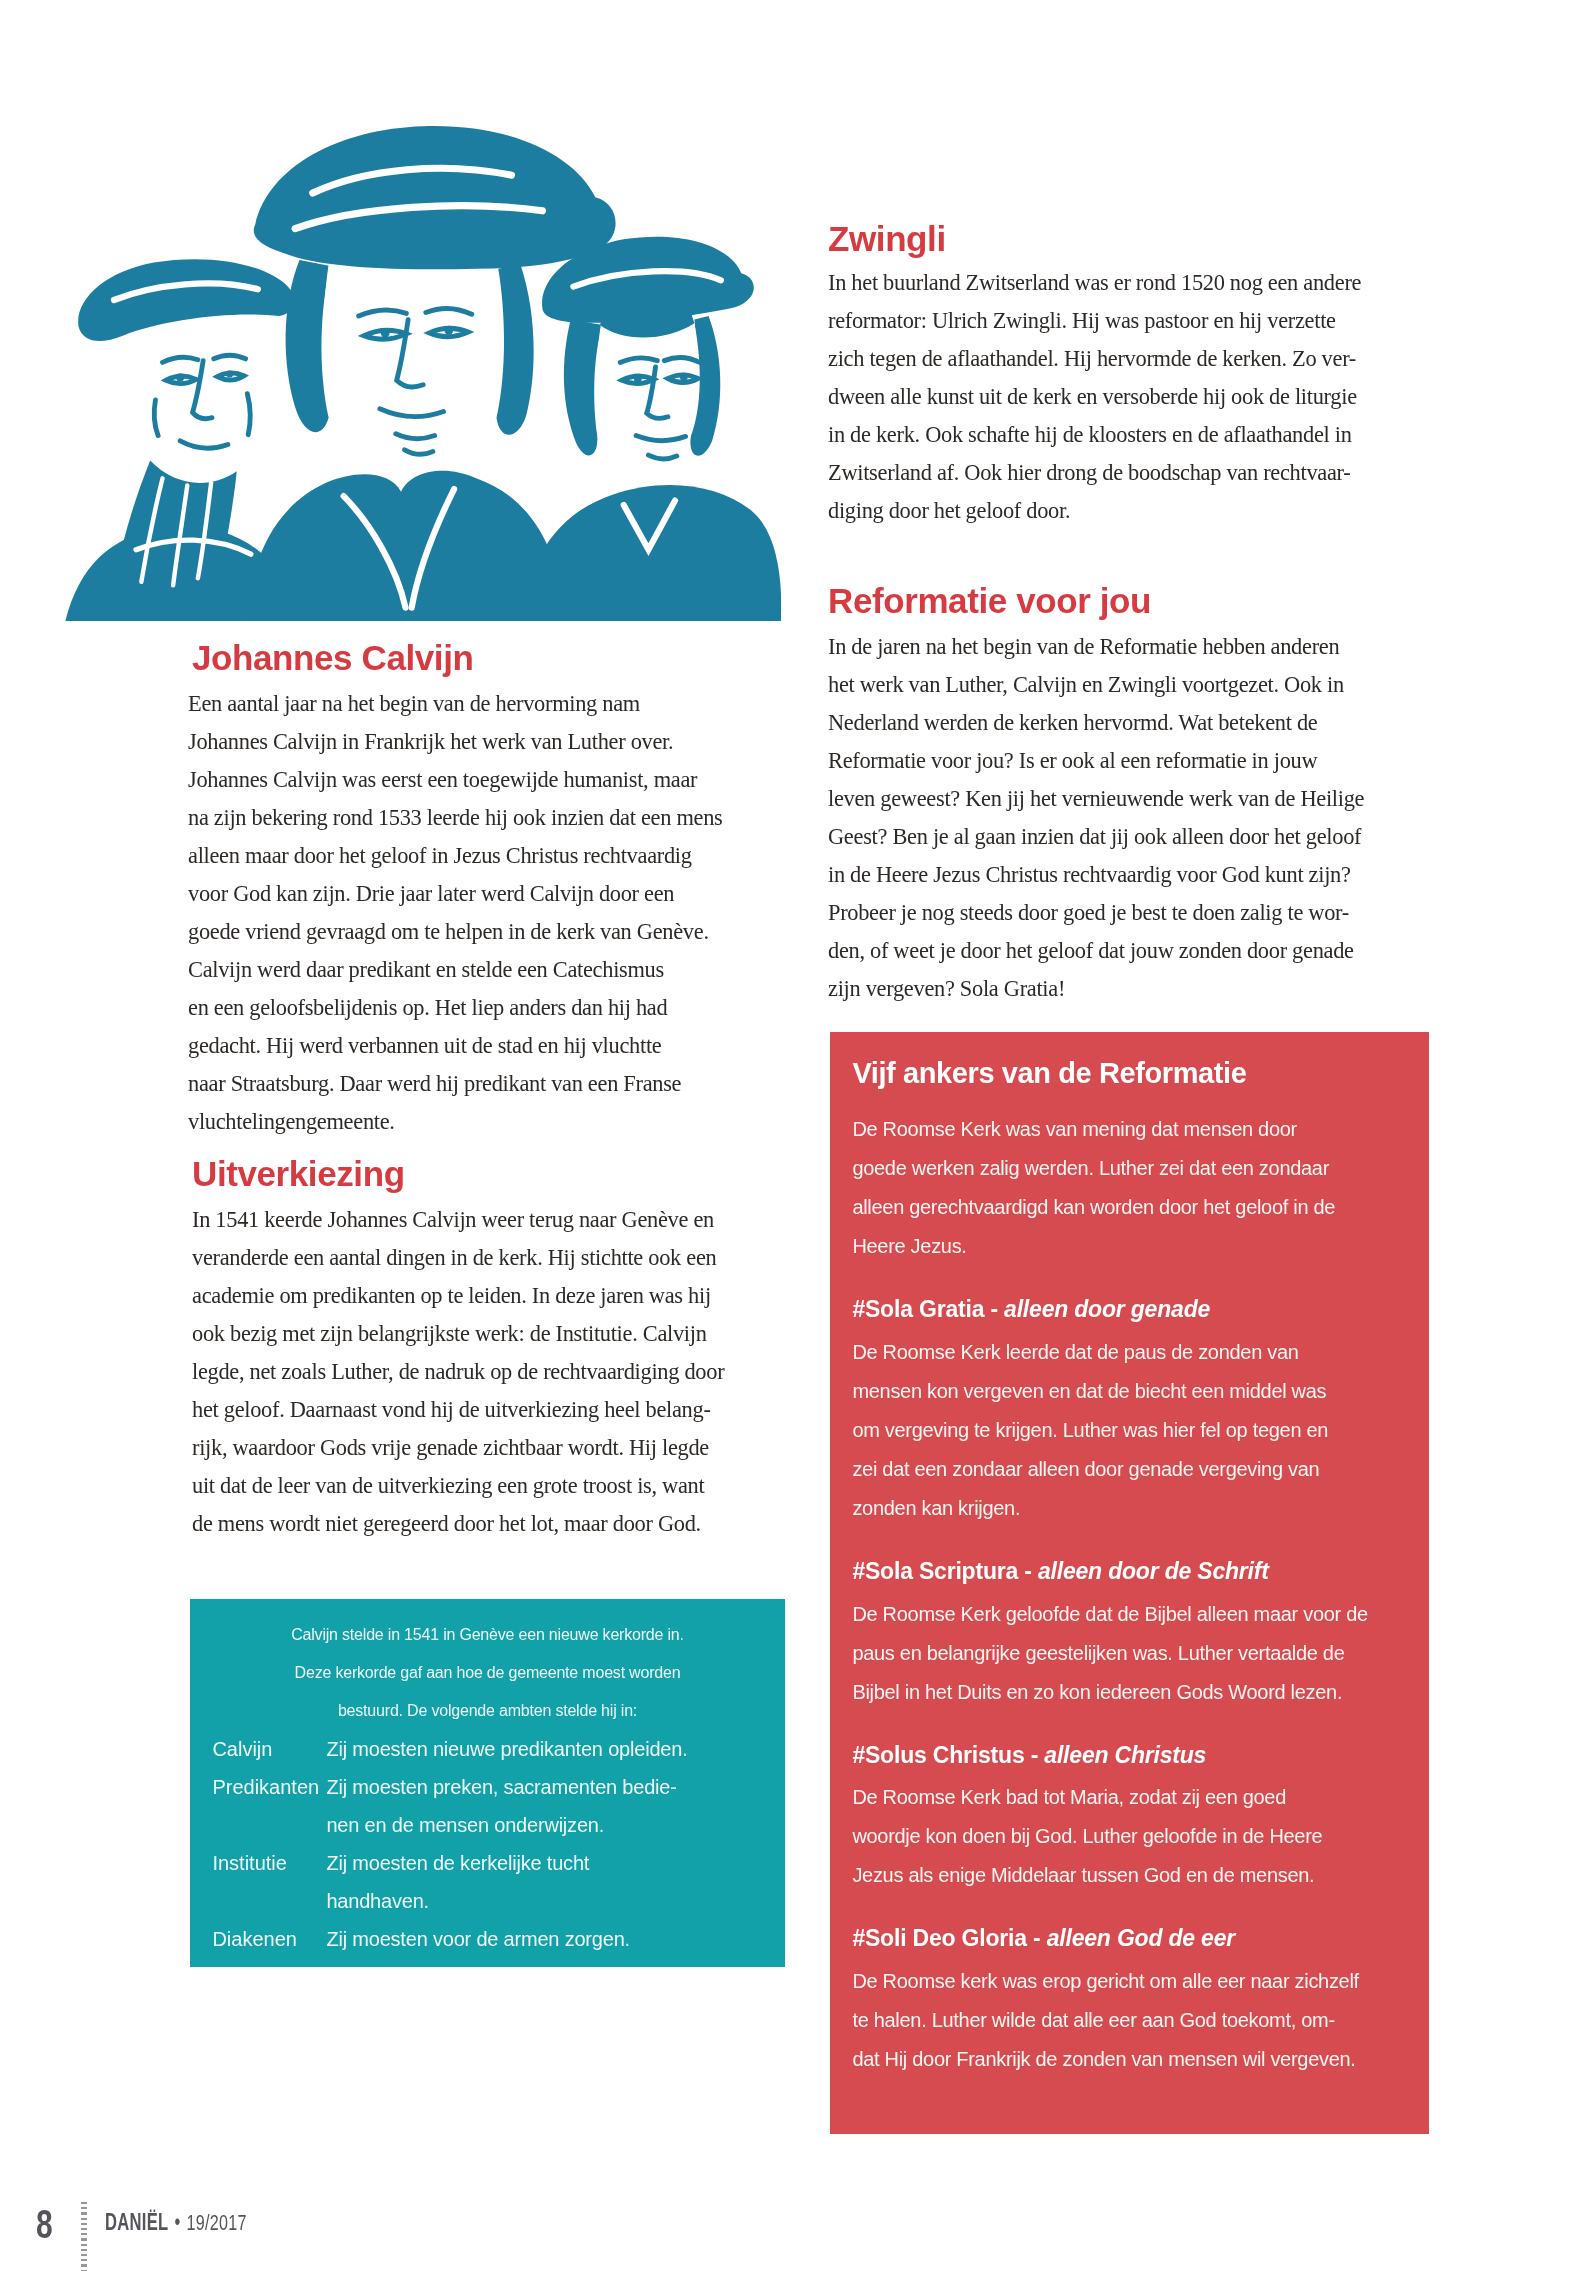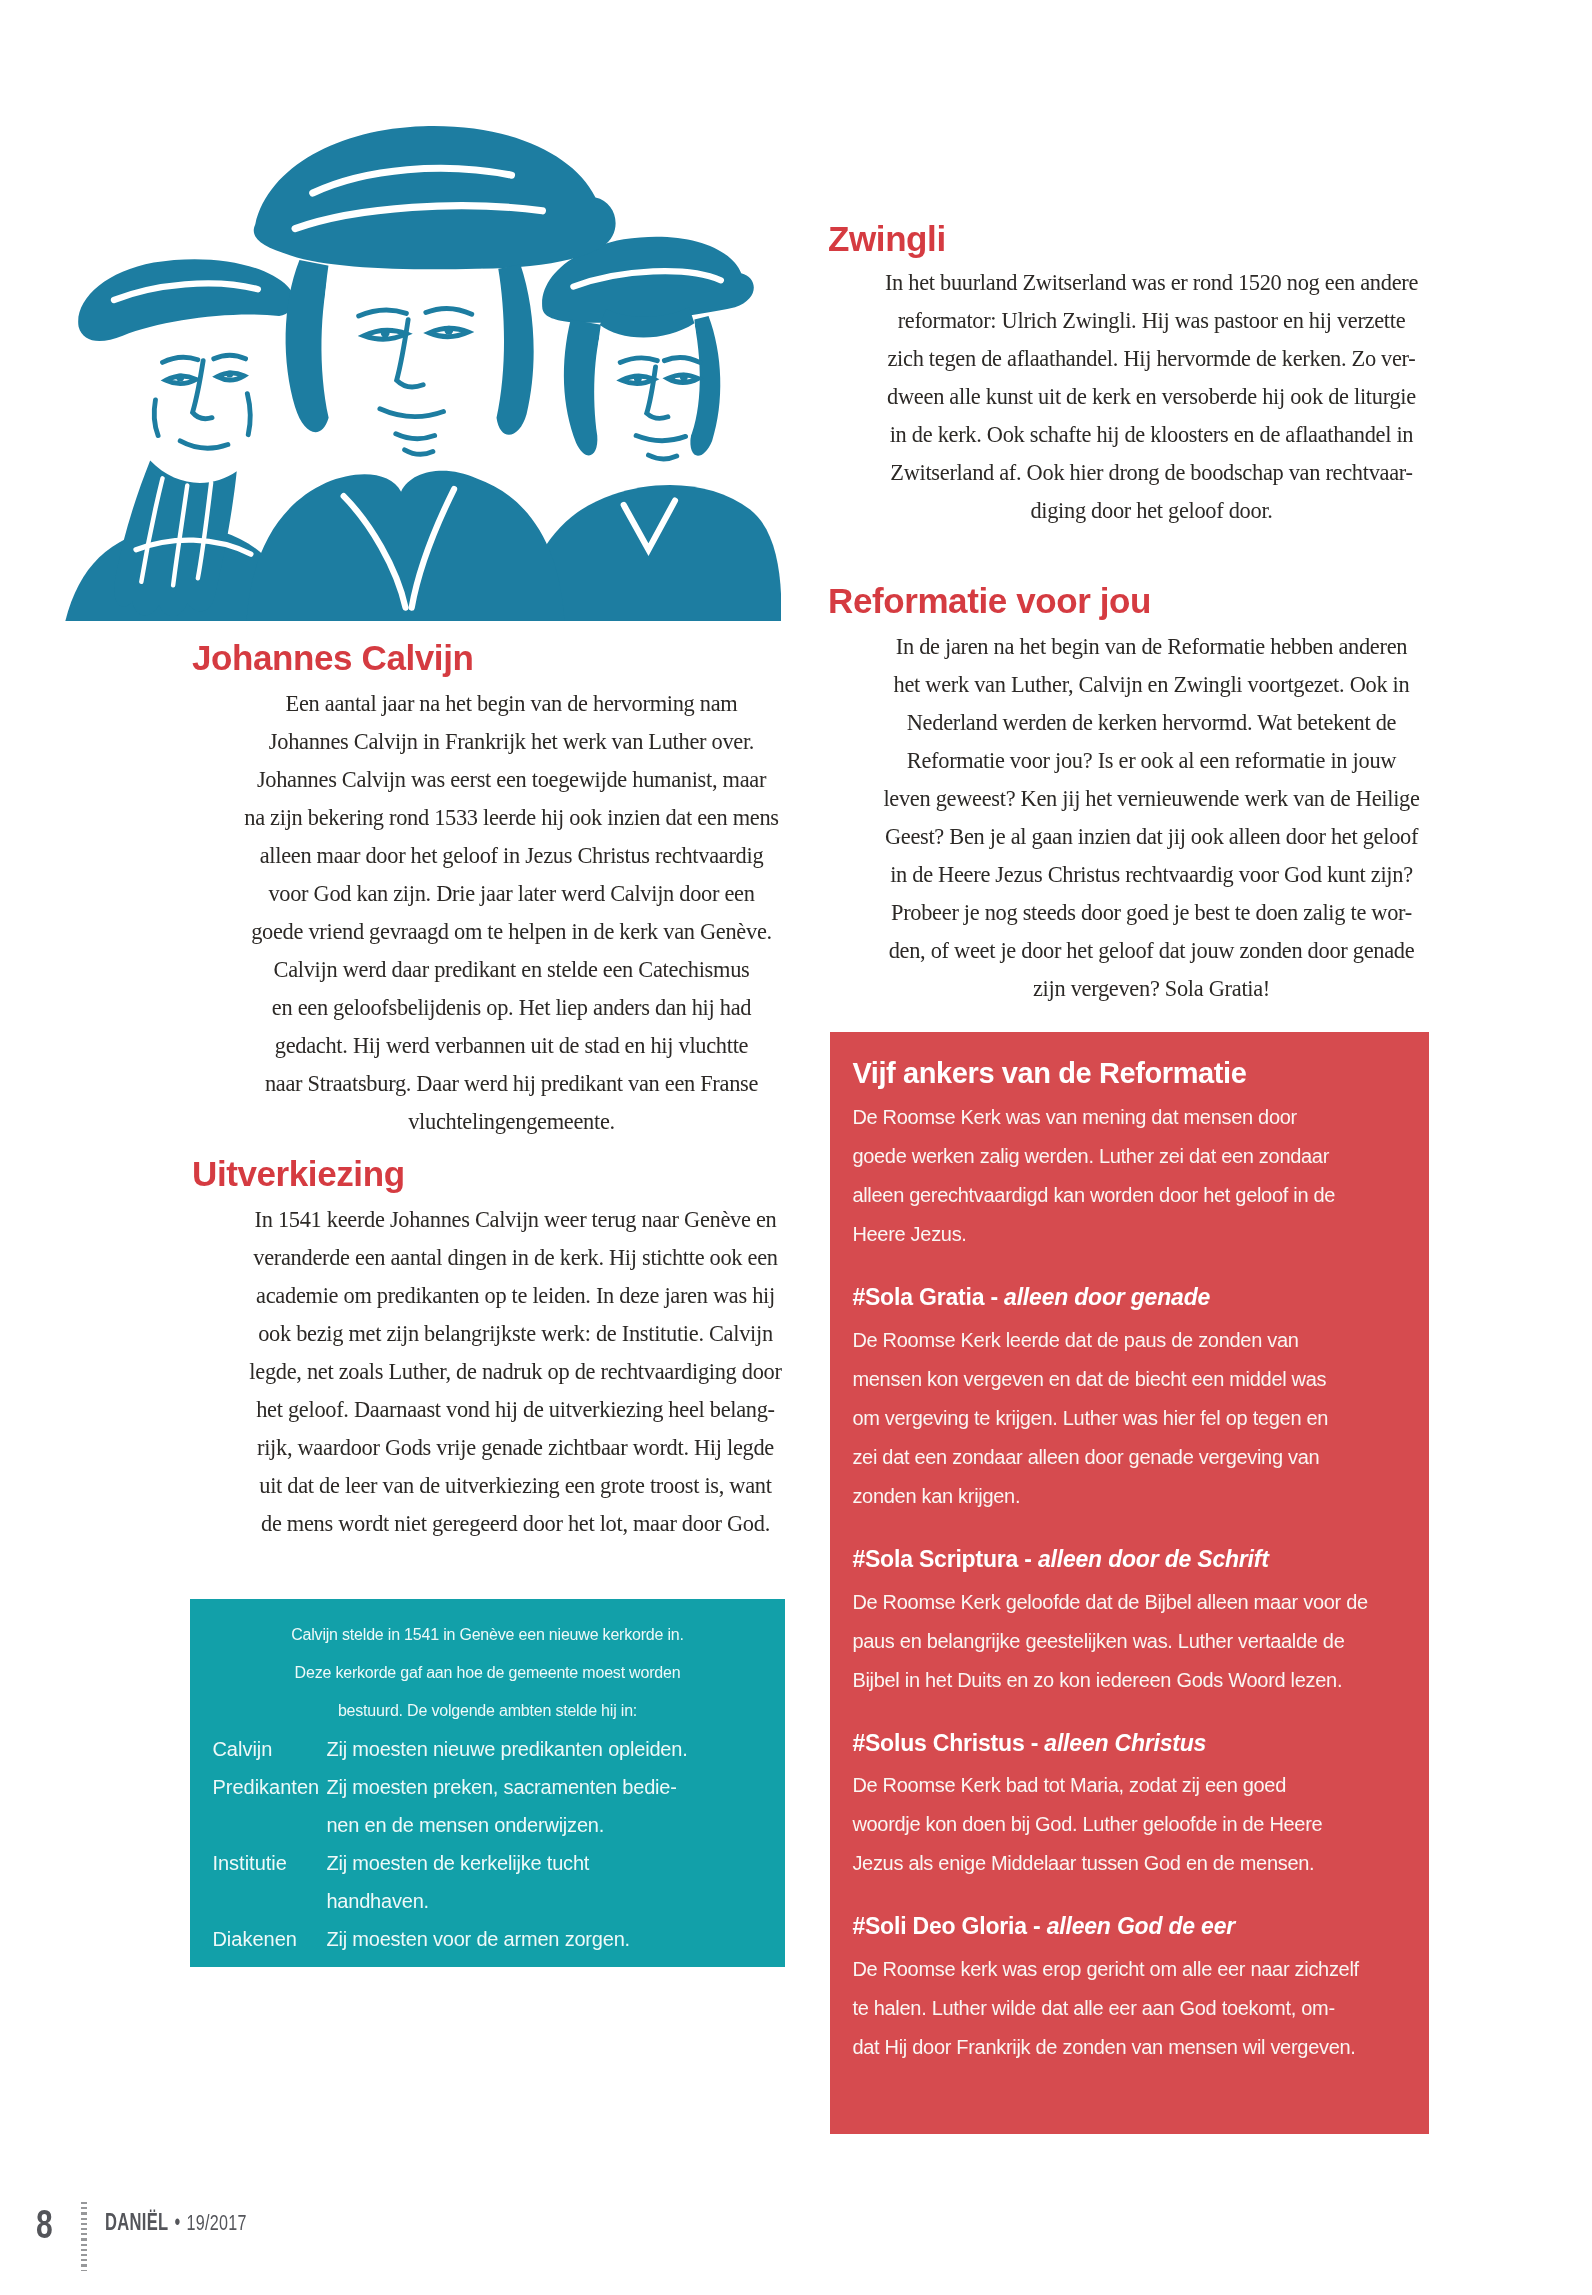--- a/index.html
+++ b/index.html
@@ -12,32 +12,32 @@
   }
   html,body{margin:0;padding:0;background:#e8e8e8;}
   #page{position:relative;width:1592px;height:2295px;background:#ffffff;margin:0 auto;overflow:hidden;
         font-family:"Liberation Sans",sans-serif;}
   .abs{position:absolute;}
   
   .h-red{font-family:"Liberation Sans",sans-serif;font-weight:700;font-size:35px;line-height:36px;
          color:var(--red);letter-spacing:-0.4px;white-space:nowrap;}
   
   .serif-p{font-family:"Liberation Serif",serif;font-size:22.4px;line-height:38px;color:var(--ink);
-           letter-spacing:-0.3px;white-space:pre-line;width:647px;text-align:center;}
+           letter-spacing:-0.3px;white-space:pre-line;width:647px;}
   
   .teal-box{background:var(--box-teal);color:#eef9f9;box-sizing:border-box;
             padding:17.3px 22.4px 8.6px 22.4px;overflow:hidden;}
   .teal-box .intro{font-size:16px;line-height:38px;white-space:pre-line;letter-spacing:-0.2px;text-align:center;}
   .office-row{display:flex;}
   .office-role{flex:0 0 114px;font-size:20px;line-height:38px;white-space:nowrap;}
   .office-task{font-size:20px;line-height:38px;white-space:pre-line;letter-spacing:-0.2px;}
   
   .red-box{background:var(--box-red);box-sizing:border-box;padding:22.4px 21px 0 22.4px;overflow:hidden;}
   .red-box-title{font-weight:700;font-size:29px;line-height:38px;color:#ffffff;letter-spacing:-0.4px;
-                 margin-bottom:6px;white-space:nowrap;}
+                 margin-bottom:18px;white-space:nowrap;}
   .anchor-head{font-weight:700;font-size:23px;line-height:29px;color:#ffffff;margin:29px 0 8.6px 0;
                letter-spacing:-0.2px;white-space:nowrap;}
   .anchor-head.first{margin-top:0;}
   .anchor-head i{font-style:italic;}
   .anchor-body{font-size:20px;line-height:39px;color:#faf6f3;white-space:pre-line;letter-spacing:-0.3px;}
   
   .page-num{font-weight:700;font-size:40px;color:var(--gray);transform:scaleX(0.75);transform-origin:0 0;}
   .foot-sep{width:6px;height:69px;
             background:repeating-linear-gradient(to bottom,#97989a 0 2.2px,transparent 2.2px 5.2px);}
   .foot-brand-wrap{display:flex;align-items:center;transform:scaleX(0.72);transform-origin:0 50%;

